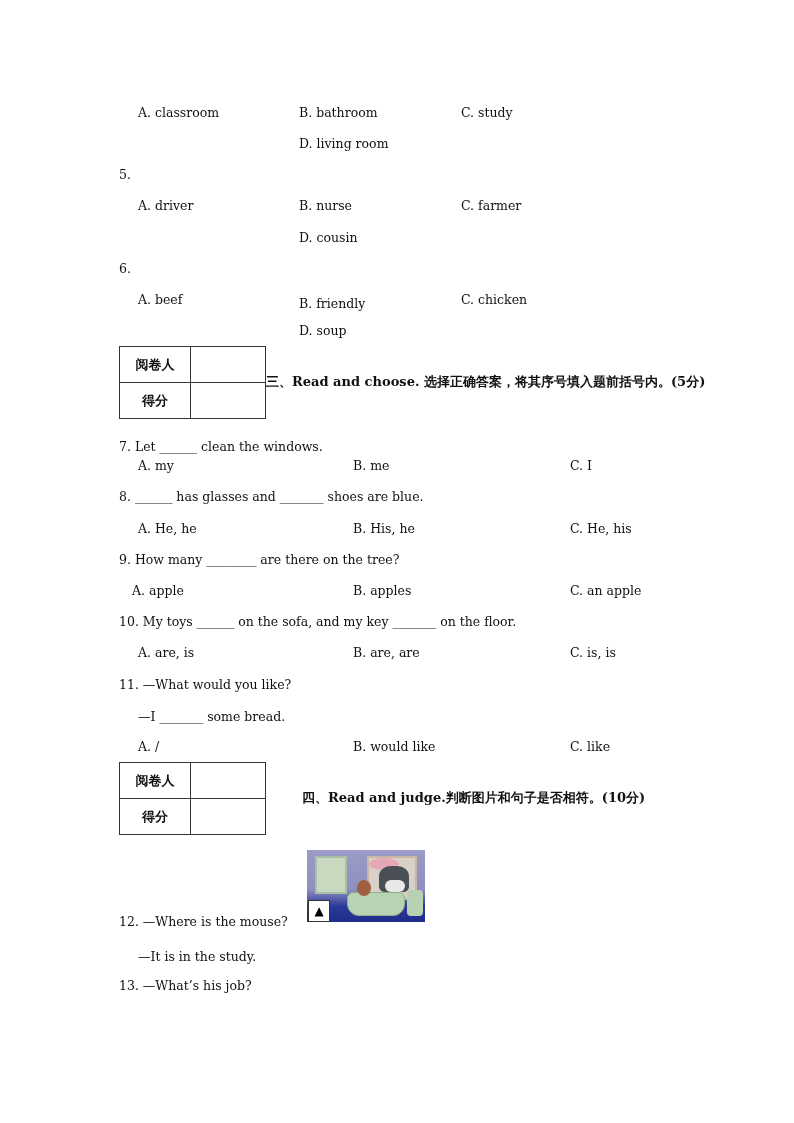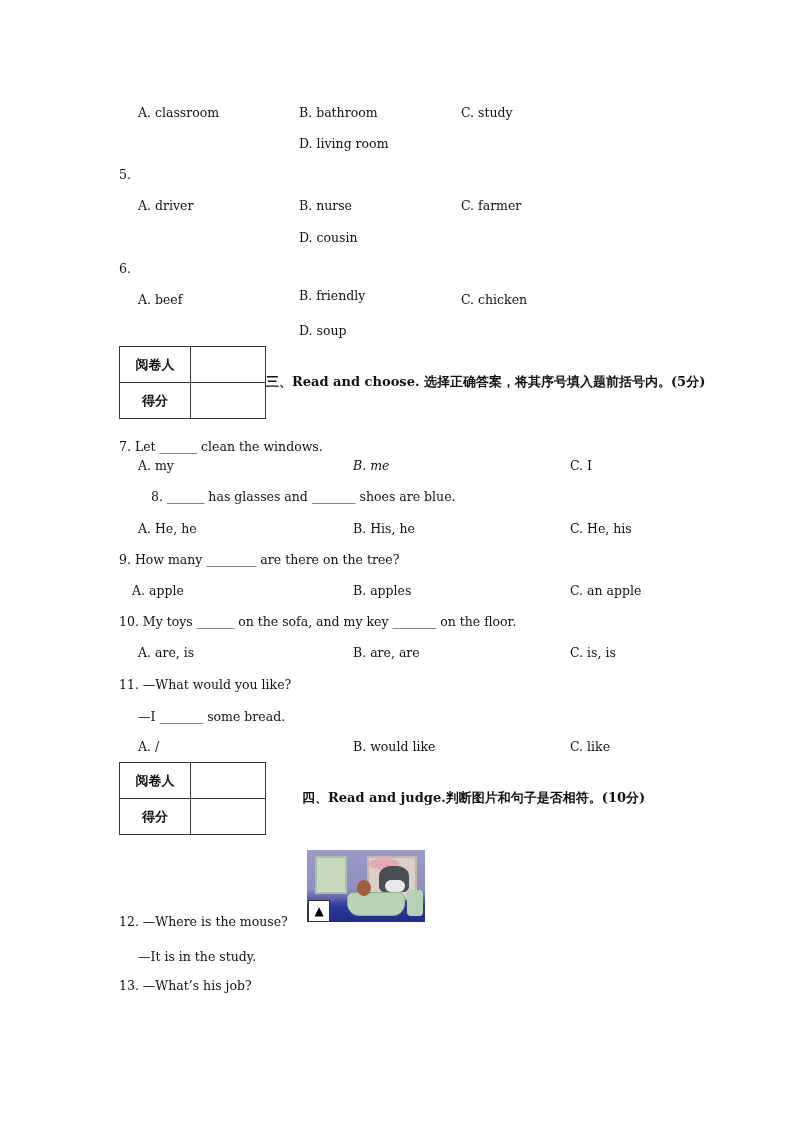--- a/index.html
+++ b/index.html
@@ -45,44 +45,44 @@
 <div class="t serif" style="left:299px; top:136px;">D. living room</div>
 
 <div class="t serif" style="left:119px; top:167px;">5.</div>
 <div class="t serif" style="left:138px; top:198px;">A. driver</div>
 <div class="t serif" style="left:299px; top:198px;">B. nurse</div>
 <div class="t serif" style="left:461px; top:198px;">C. farmer</div>
 <div class="t serif" style="left:299px; top:230px;">D. cousin</div>
 
 <div class="t serif" style="left:119px; top:261px;">6.</div>
 <div class="t serif" style="left:138px; top:292px;">A. beef</div>
-<div class="t serif" style="left:299px; top:288px;">B. friendly</div>
+<div class="t serif" style="left:299px; top:296px;">B. friendly</div>
 <div class="t serif" style="left:461px; top:292px;">C. chicken</div>
 <div class="t serif" style="left:299px; top:323px;">D. soup</div>
 
 <table class="score-table" style="left:119px; top:346px;">
   <tbody>
       <tr>
     <td>阅卷人</td>
     <td class="blank"></td>
   </tr>
   <tr>
     <td>得分</td>
     <td class="blank"></td>
   </tr>
 </tbody>
   </table>
 <div class="section-title" style="left:266px; top:373px;">三、Read and choose. 选择正确答案，将其序号填入题前括号内。(5分)</div>
 
 <div class="t serif" style="left:119px; top:427px;margin-top:12px;">7. Let ______ clean the windows.</div>
 <div class="t serif" style="left:138px; top:458px;">A. my</div>
-<div class="t serif" style="left:353px; top:458px;font-style:italic;">B. me</div>
+<div class="t serif" style="left:353px; top:458px;">B. me</div>
 <div class="t serif" style="left:570px; top:458px;">C. I</div>
 
-<div class="t serif" style="left:119px; top:489px;margin-left:32px;">8. ______ has glasses and _______ shoes are blue.</div>
+<div class="t serif" style="left:119px; top:489px;">8. ______ has glasses and _______ shoes are blue.</div>
 <div class="t serif" style="left:138px; top:521px;">A. He, he</div>
 <div class="t serif" style="left:353px; top:521px;">B. His, he</div>
 <div class="t serif" style="left:570px; top:521px;">C. He, his</div>
 
 <div class="t serif" style="left:119px; top:552px;">9. How many ________ are there on the tree?</div>
 <div class="t serif" style="left:132px; top:583px;">A. apple</div>
 <div class="t serif" style="left:353px; top:583px;">B. apples</div>
 <div class="t serif" style="left:570px; top:583px;">C. an apple</div>
 
 <div class="t serif" style="left:119px; top:614px;">10. My toys ______ on the sofa, and my key _______ on the floor.</div>

